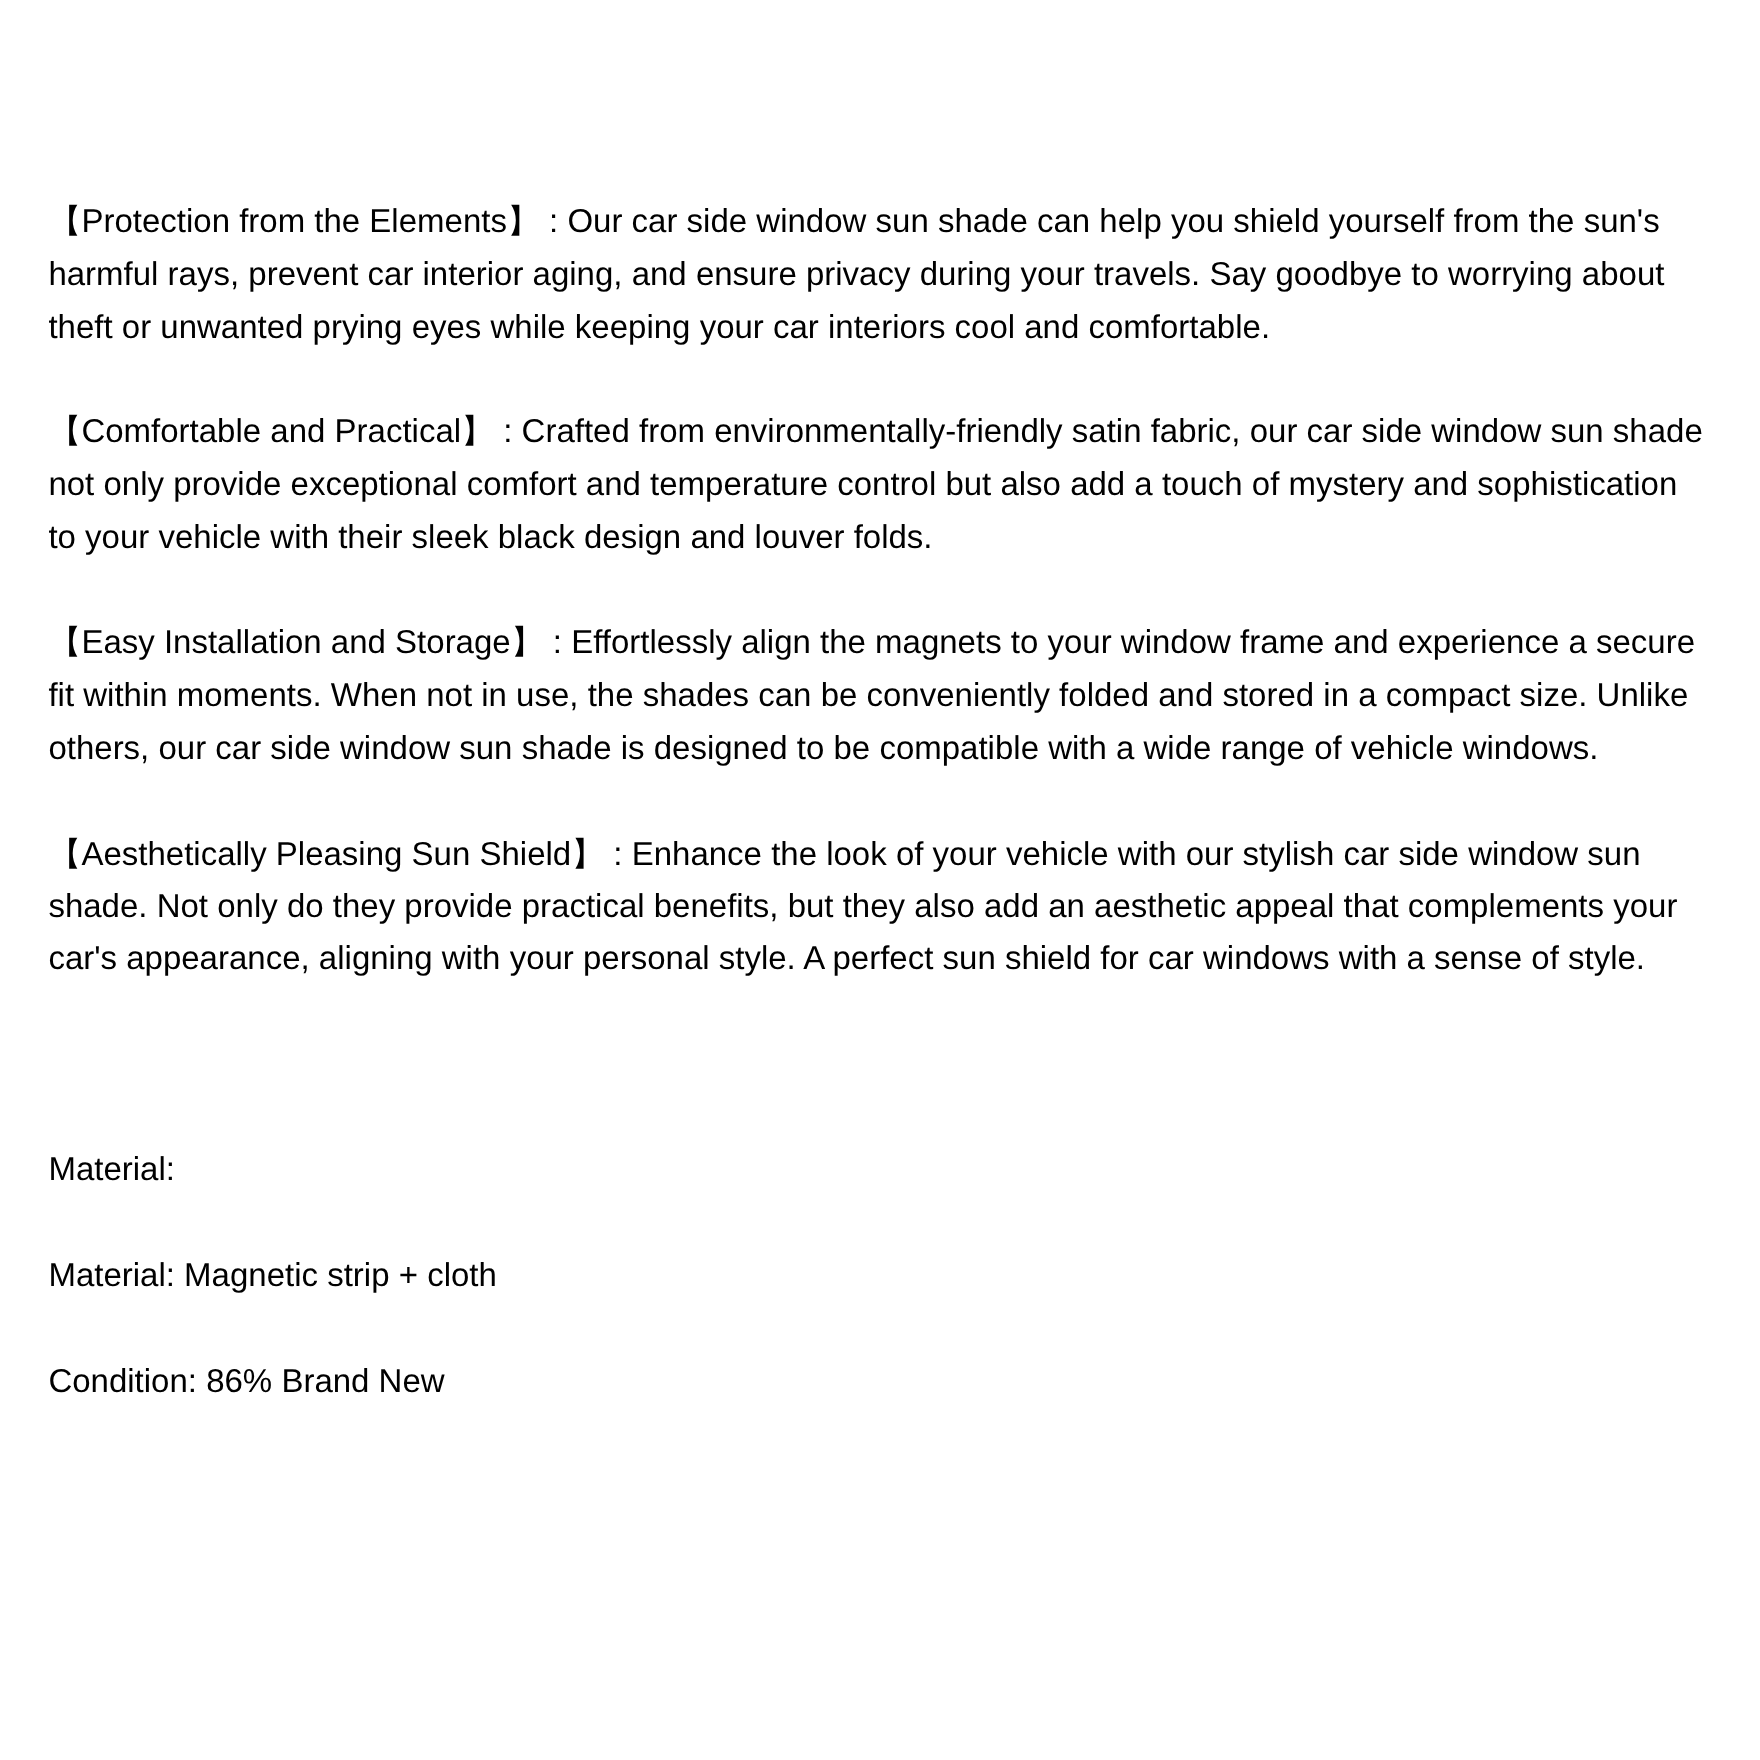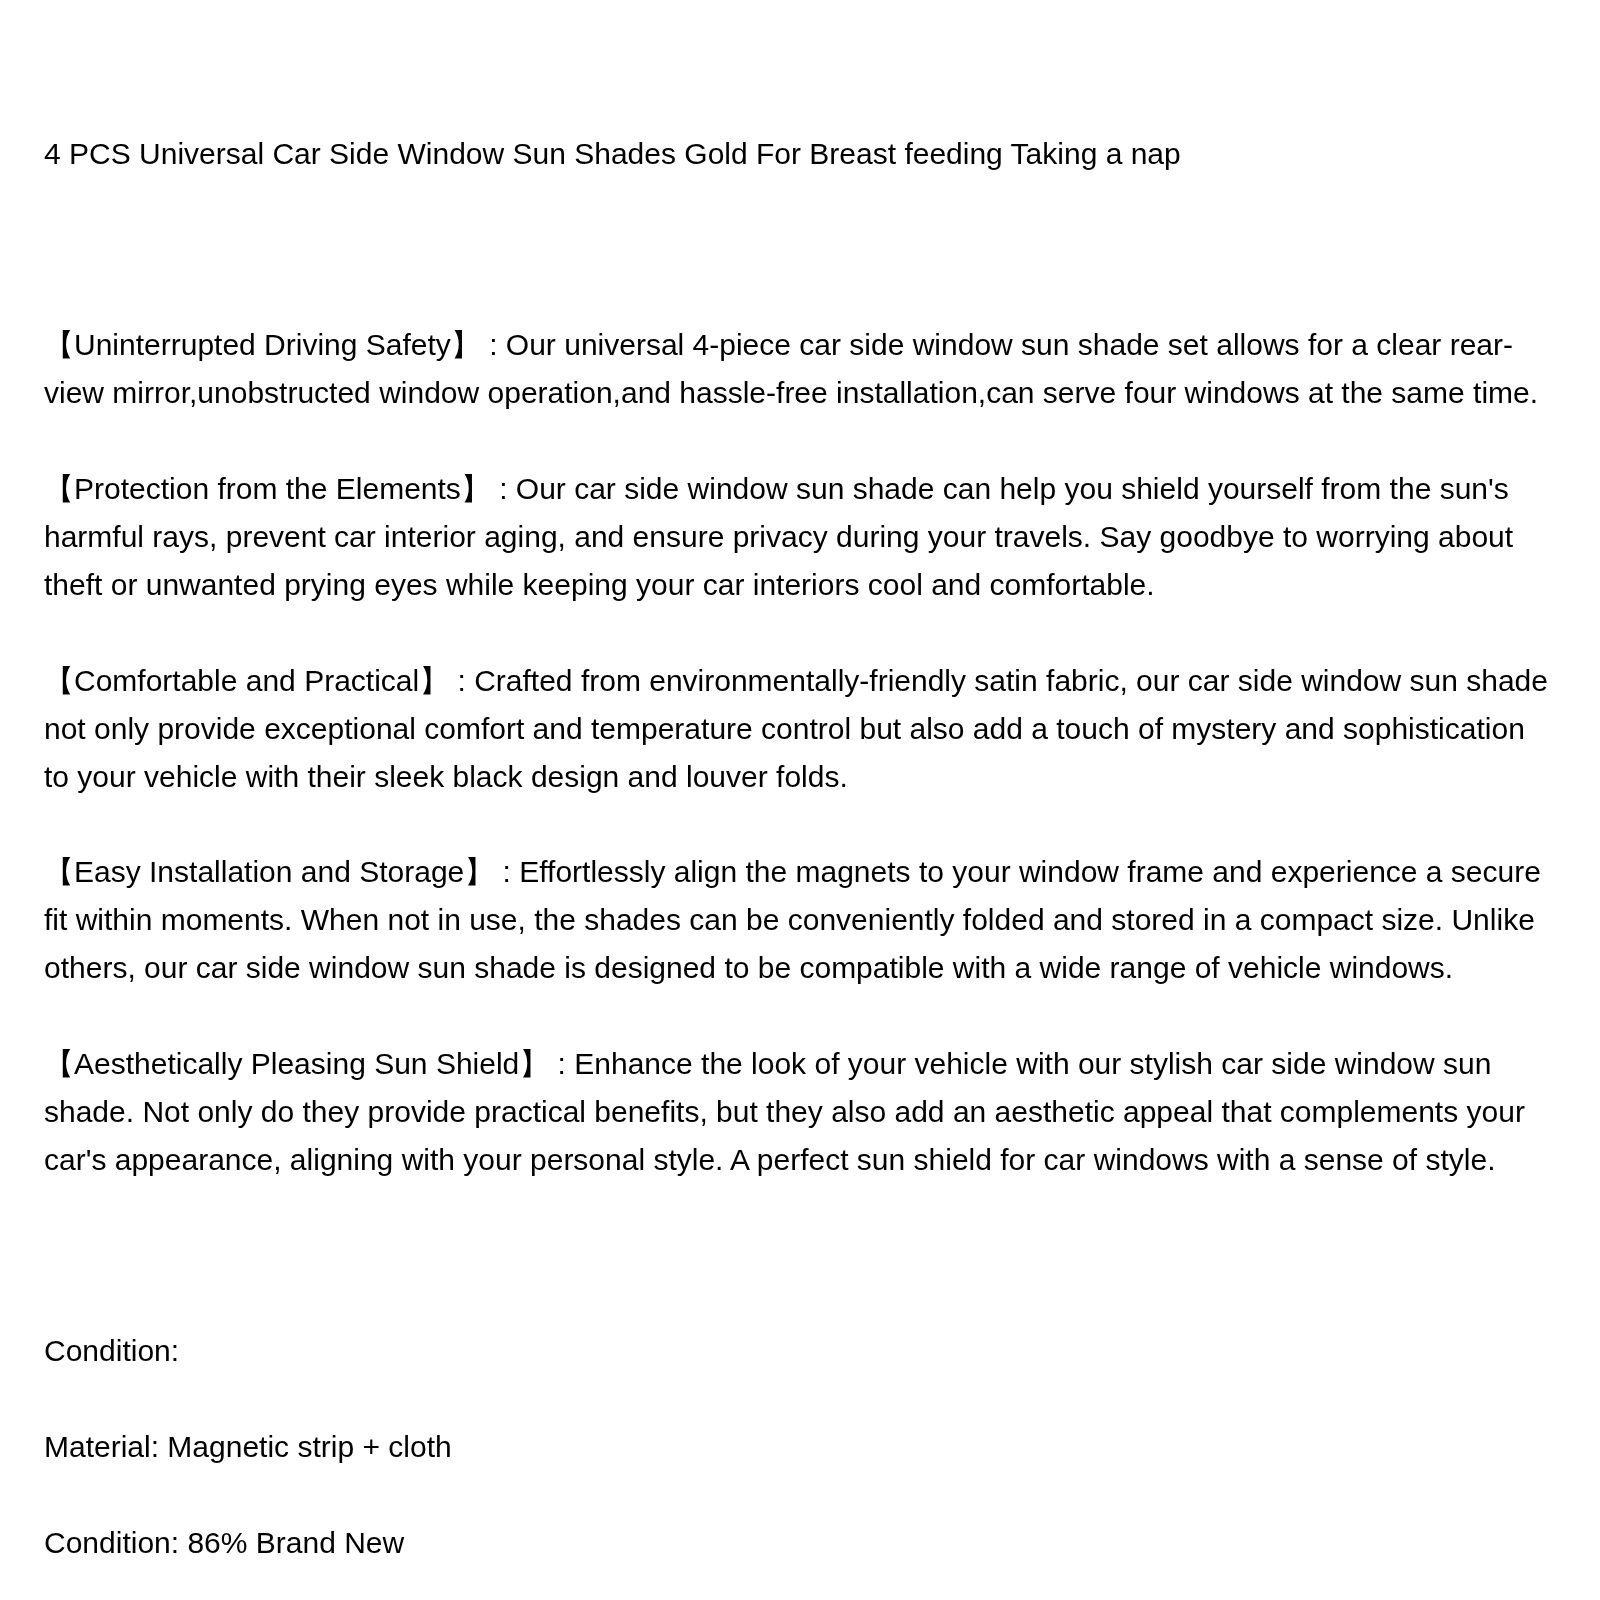--- a/index.html
+++ b/index.html
@@ -32,38 +32,35 @@
   
   .gap {
     margin-top: 47.9px !important;
   }
 </style>
 </head>
 <body>
 
 <main class="doc">
 
-  <p>4 PCS Universal Car Side Window Sun Shades Gold For Breast feeding Taking a nap</p>
 
-  <p class="gap">【Uninterrupted Driving Safety】 : Our universal 4-piece car side window sun shade set allows for a clear rear-
-view mirror,unobstructed window operation,and hassle-free installation,can serve four windows at the same time.</p>
   <p>【Protection from the Elements】 : Our car side window sun shade can help you shield yourself from the sun's
 harmful rays, prevent car interior aging, and ensure privacy during your travels. Say goodbye to worrying about
 theft or unwanted prying eyes while keeping your car interiors cool and comfortable.</p>
   <p>【Comfortable and Practical】 : Crafted from environmentally-friendly satin fabric, our car side window sun shade
 not only provide exceptional comfort and temperature control but also add a touch of mystery and sophistication
 to your vehicle with their sleek black design and louver folds.</p>
   <p>【Easy Installation and Storage】 : Effortlessly align the magnets to your window frame and experience a secure
 fit within moments. When not in use, the shades can be conveniently folded and stored in a compact size. Unlike
 others, our car side window sun shade is designed to be compatible with a wide range of vehicle windows.</p>
   <p>【Aesthetically Pleasing Sun Shield】 : Enhance the look of your vehicle with our stylish car side window sun
 shade. Not only do they provide practical benefits, but they also add an aesthetic appeal that complements your
 car's appearance, aligning with your personal style. A perfect sun shield for car windows with a sense of style.</p>
 
-  <p class="gap">Condition:</p>
+  <p class="gap">Material:</p>
   <p>Material: Magnetic strip + cloth</p>
   <p>Condition: 86% Brand New</p>
   
   
   
   
   
 
   
   

